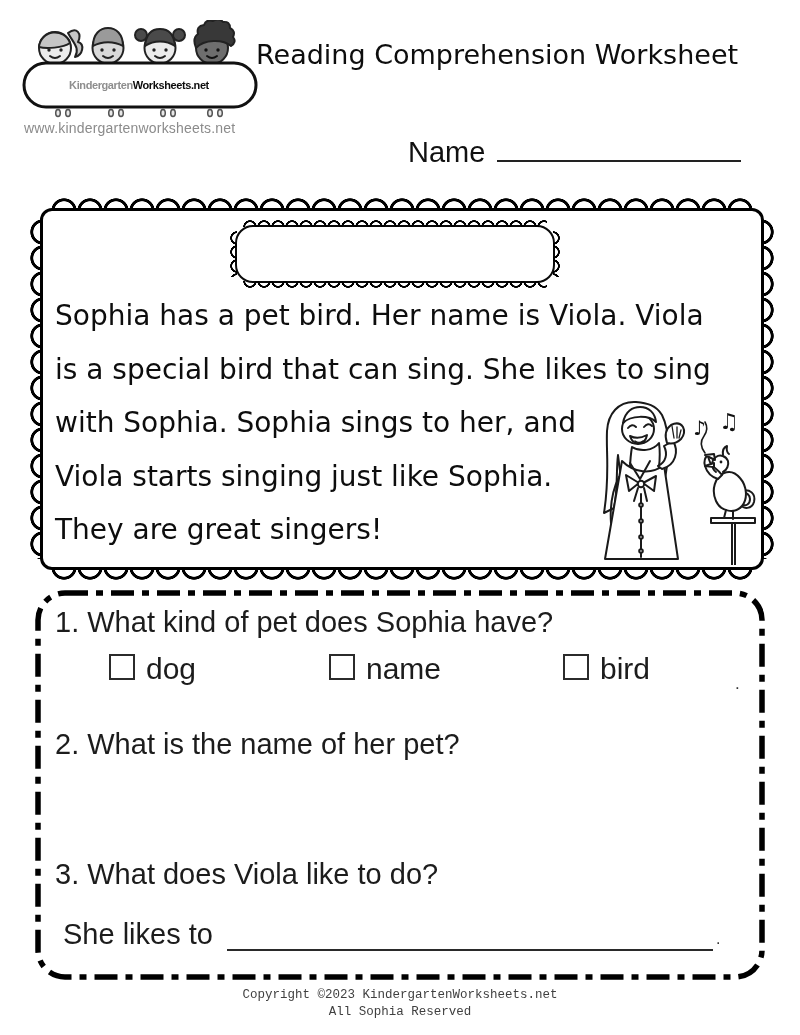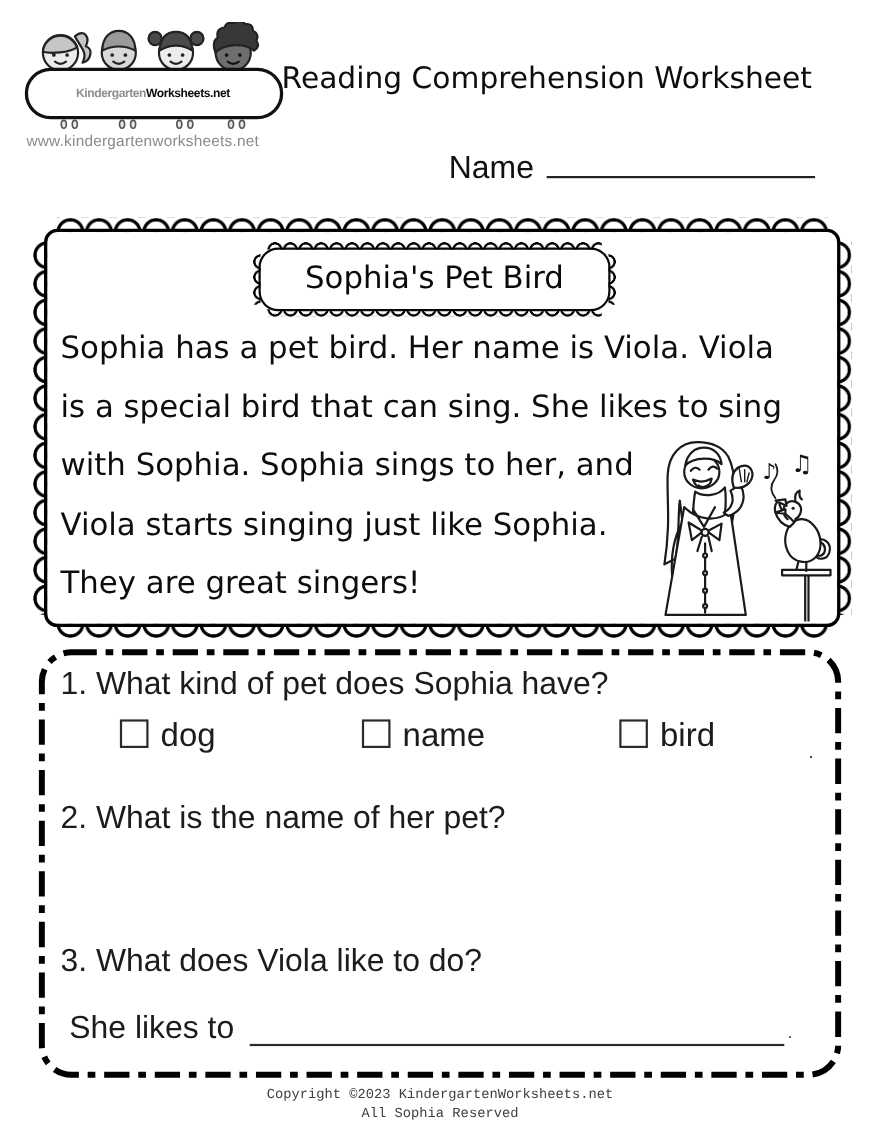--- a/index.html
+++ b/index.html
@@ -7,21 +7,21 @@
         font-family:"Liberation Sans",sans-serif;color:#111;}
 
   
   .logo{position:absolute;left:22px;top:20px;width:238px;height:100px;}
   .logo svg{position:absolute;left:0;top:0;}
   .logo-banner{position:absolute;left:2px;top:43px;width:230px;height:44px;line-height:44px;
         text-align:center;white-space:nowrap;font-weight:bold;font-size:11px;letter-spacing:-0.4px;}
   .logo-banner .gray{color:#8e8e8e;}
   .logo-banner .black{color:#0c0c0c;}
   .logo-url{position:absolute;left:24px;top:120px;width:260px;font-size:14px;color:#8b8b8b;letter-spacing:0.2px;}
-  .page-title{position:absolute;left:256px;top:56px;white-space:nowrap;
+  .page-title{position:absolute;left:256px;top:39px;white-space:nowrap;
         font-family:"DejaVu Sans",sans-serif;font-size:27px;font-weight:normal;color:#0d0d0d;margin:0;}
   .name-row{position:absolute;left:408px;top:130px;font-size:29px;}
   .name-line{display:inline-block;width:244px;height:30px;border-bottom:2px solid #222;margin-left:12px;vertical-align:baseline;}
 
   
   .story-box{position:absolute;left:40px;top:208px;width:718px;height:356px;
         border:3px solid #000;border-radius:12px;background:#fff;}
   .sc{position:absolute;}
   .sc.t{left:8px;right:8px;top:-13px;height:13px;background-repeat:repeat-x;background-size:26px 13px;
         background-image:radial-gradient(circle at 13px 13px, rgba(0,0,0,0) 9.4px, #000 10px, #000 12.4px, rgba(0,0,0,0) 13px);}
@@ -136,21 +136,20 @@
     <div class="sc t"></div>
     <div class="sc b"></div>
     <div class="sc l"></div>
     <div class="sc r"></div>
 
     <div class="story-title">
       <div class="sp t"></div>
       <div class="sp b"></div>
       <div class="sp l"></div>
       <div class="sp r"></div>
-      <span>Sophia's Pet Bird</span>
     </div>
 
     <div class="story-text">
       <div>Sophia has a pet bird. Her name is Viola. Viola</div>
       <div>is a special bird that can sing. She likes to sing</div>
       <div>with Sophia. Sophia sings to her, and</div>
       <div>Viola starts singing just like Sophia.</div>
       <div>They are great singers!</div>
     </div>
 

